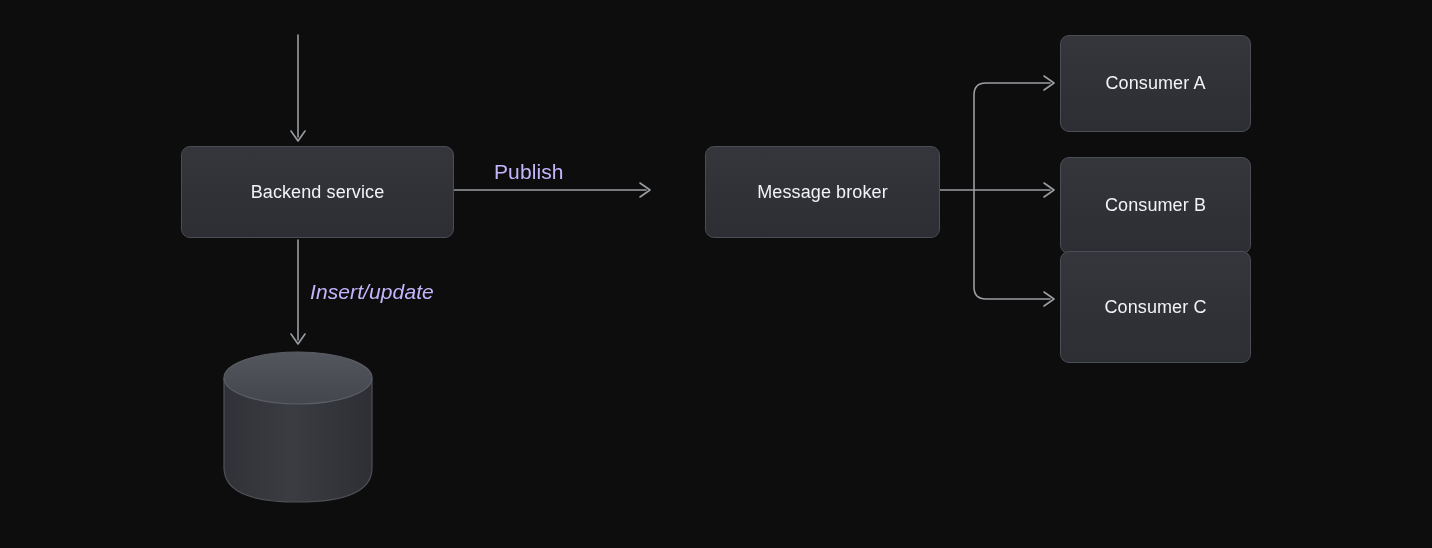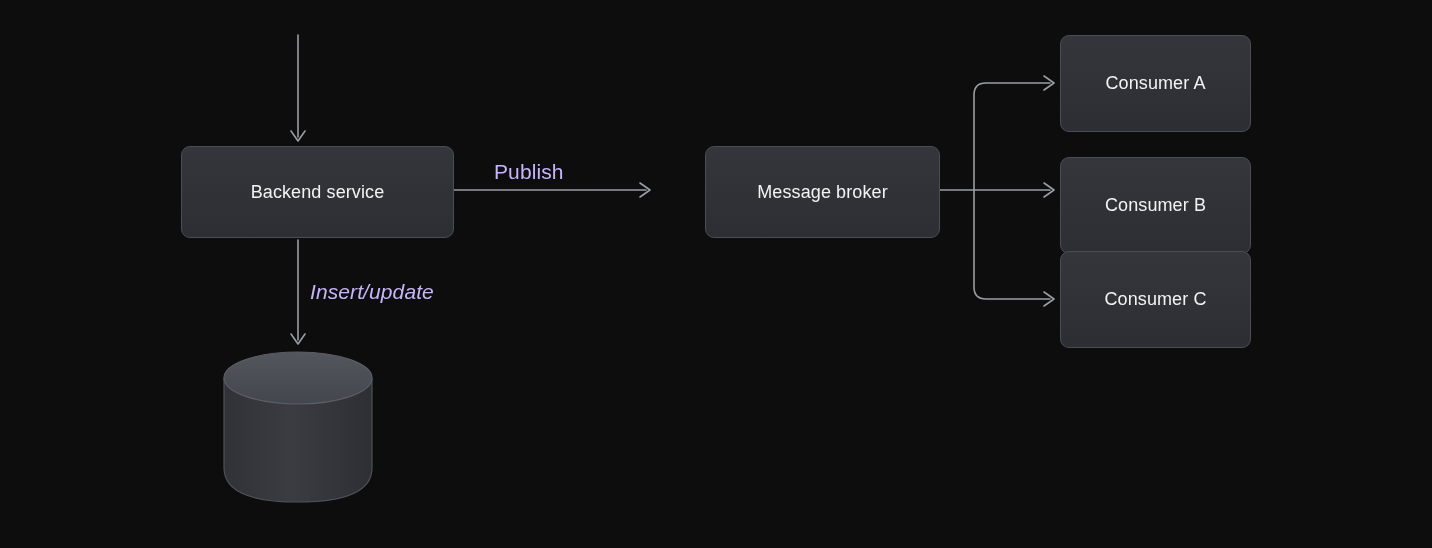--- a/index.html
+++ b/index.html
@@ -124,21 +124,21 @@
   </div>
 
   <div class="node" style="left:1060px; top:35px; width:191px; height:97px;">
     <span class="node-label">Consumer A</span>
   </div>
 
   <div class="node" style="left:1060px; top:157px; width:191px; height:97px;">
     <span class="node-label">Consumer B</span>
   </div>
 
-  <div class="node" style="left:1060px; top:251px; width:191px; height:97px;">
+  <div class="node" style="left:1060px; top:251px; width:191px; height:112px;">
     <span class="node-label">Consumer C</span>
   </div>
 
   <div class="edge-label" style="left:494px; top:160px;">Publish</div>
 
   <div class="edge-label" style="left:310px; top:280px;font-style:italic;">Insert/update</div>
 
 </div>
 
 </body></html>

